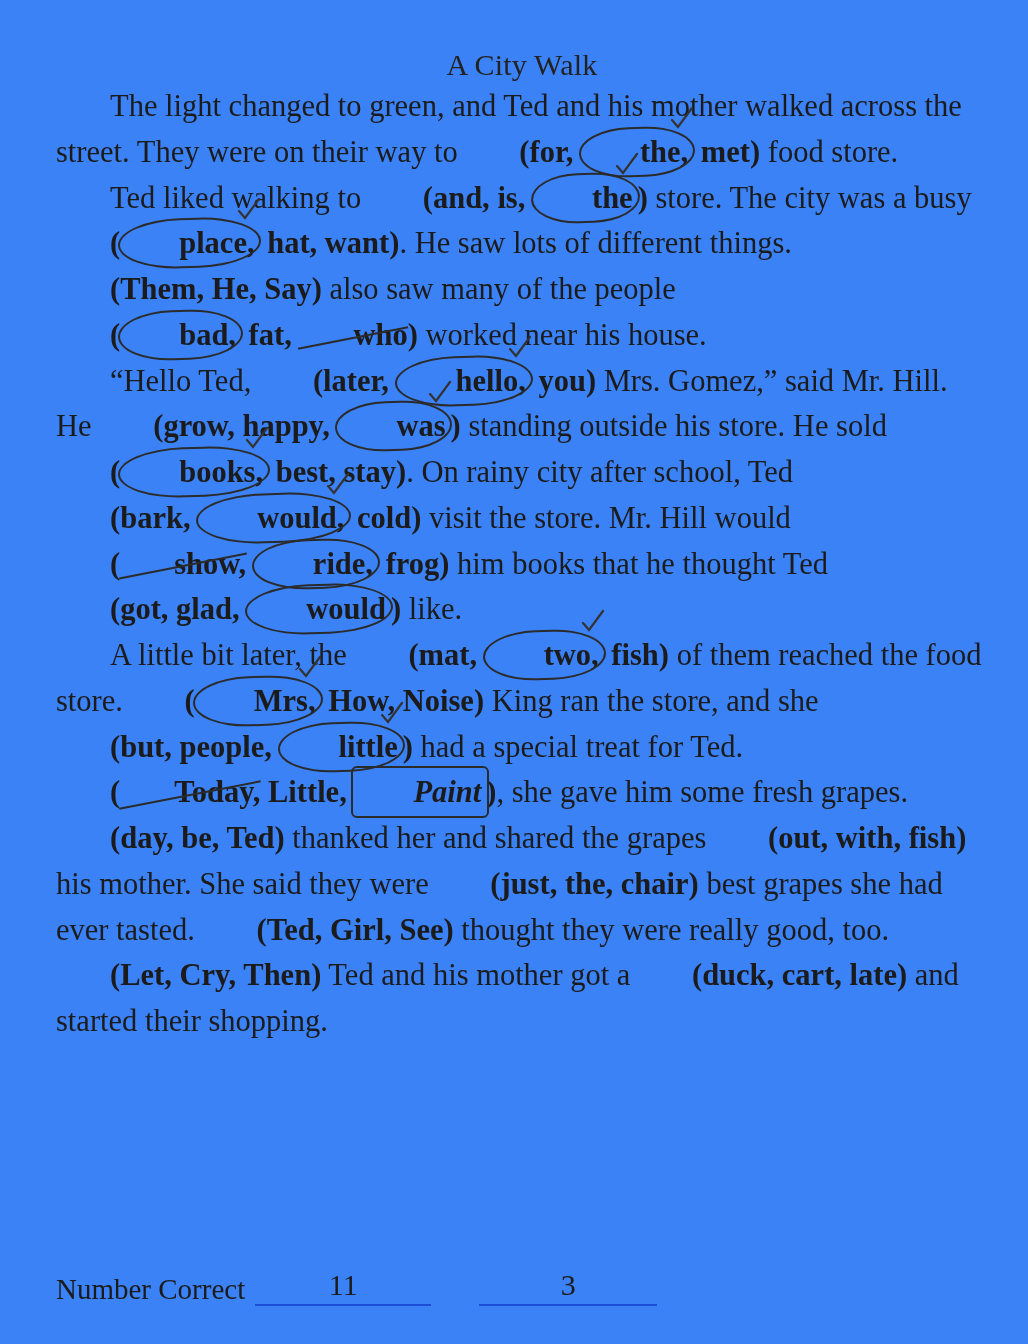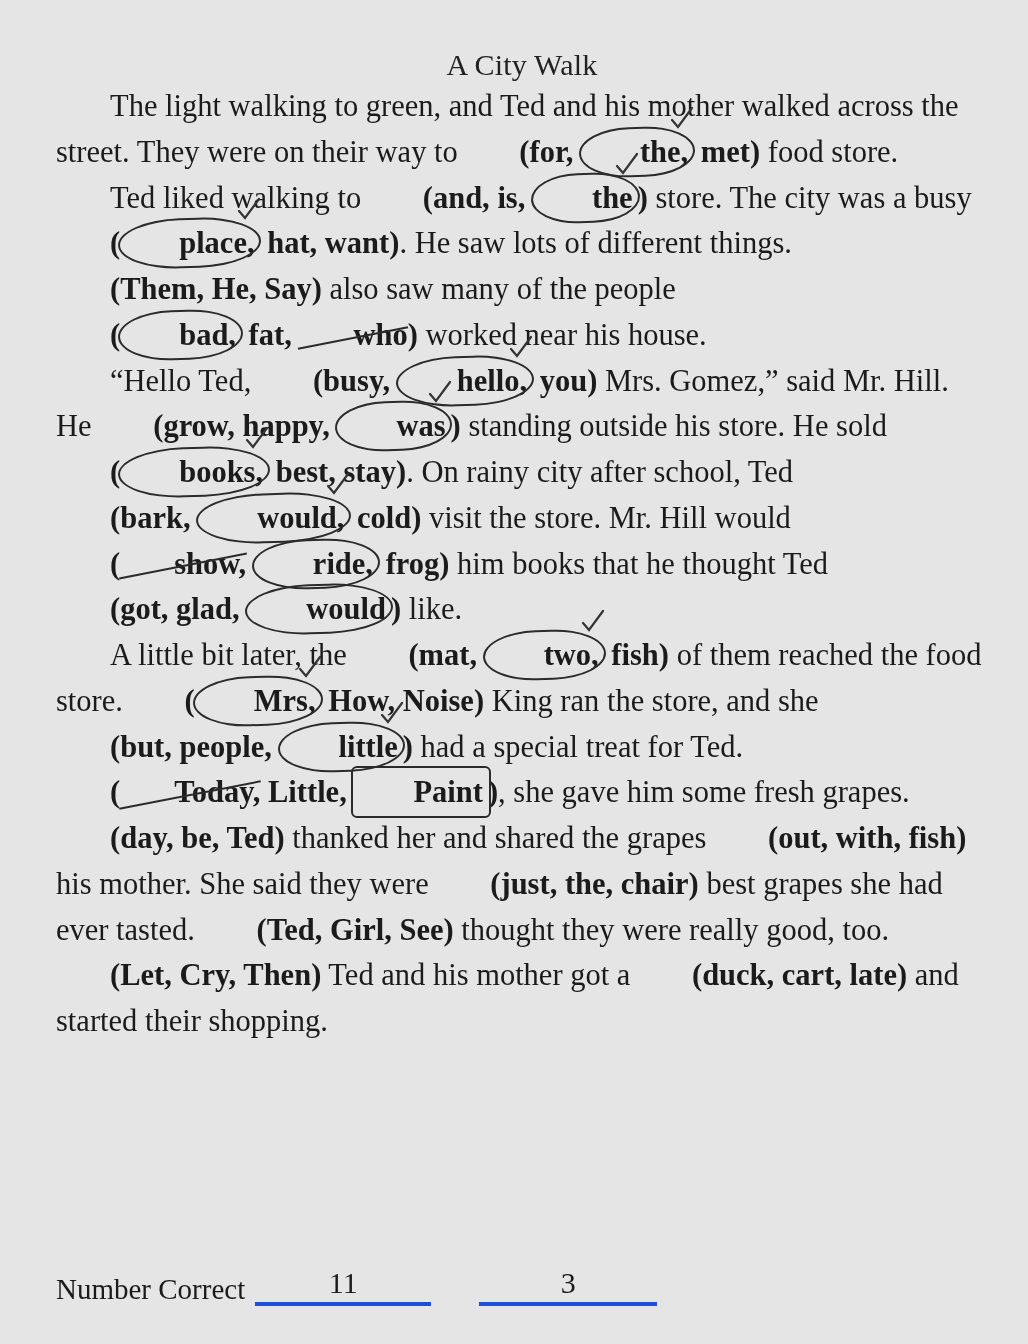--- a/index.html
+++ b/index.html
@@ -14,21 +14,21 @@
     color: #1a1a1a;
     position: relative;
     overflow: hidden;
   }
   .page {
     position: relative;
     width: 1028px;
     height: 1344px;
     box-sizing: border-box;
     padding: 40px 40px 0 56px;
-    background: #e5e5e5;
+    background: #3b82f6;
   }
   .title {
     text-align: center;
     font-size: 30px;
     letter-spacing: 0.2px;
     margin: 8px 0 2px 0;
     color: #222;
   }
   .passage {
     font-size: 30.5px;
@@ -66,20 +66,21 @@
     bottom: -1px;
     border: 2px solid #2b2b2b;
     border-radius: 50% / 58%;
     pointer-events: none;
     transform: rotate(-2deg);
   }
   .boxed {
     position: relative;
     display: inline-block;
     padding: 0 5px;
+    font-style: italic;
   }
   .boxed::after {
     content: "";
     position: absolute;
     left: -3px;
     right: -3px;
     top: -4px;
     bottom: -2px;
     border: 2px solid #2b2b2b;
     border-radius: 6px;
@@ -121,21 +122,21 @@
     align-items: flex-end;
     font-size: 29px;
     color: #1b1b1b;
   }
   .footer .label { white-space: nowrap; }
   .blank {
     position: relative;
     display: inline-block;
     width: 176px;
     margin: 0 10px;
-    border-bottom: 4px solid #1d4ed8;
+    border-bottom: 2px solid #1d4ed8;
     height: 30px;
   }
   .blank .value {
     position: absolute;
     left: 0;
     right: 0;
     bottom: 2px;
     text-align: center;
     font-size: 30px;
     font-family: "Liberation Serif", serif;
@@ -146,41 +147,41 @@
 </head>
 <body>
 
 <div class="page">
 
   <div class="title">A City Walk</div>
 
   <div class="passage">
 
     <p class="para">
-      <span>The light walking to green, and Ted and his mother walked across the street. They were on their way to </span><span class="choice">(<span>for,</span> <span class="circled"><span>the,</span><span class="check">
+      <span>The light changed to green, and Ted and his mother walked across the street. They were on their way to </span><span class="choice">(<span>for,</span> <span class="circled"><span>the,</span><span class="check">
               <svg width="26" height="24" viewBox="0 0 26 24">
                 <path d="M3 14 L9 21 L23 2" stroke="#333" stroke-width="2.2" fill="none" stroke-linecap="round"></path>
               </svg>
             </span></span> <span>met</span>)</span><span> food store.</span>
     </p>
 
     <p class="para">
       <span>Ted liked walking to </span><span class="choice">(<span>and,</span> <span>is,</span> <span class="circled"><span>the</span><span class="check">
               <svg width="26" height="24" viewBox="0 0 26 24">
                 <path d="M3 14 L9 21 L23 2" stroke="#333" stroke-width="2.2" fill="none" stroke-linecap="round"></path>
               </svg>
             </span></span>)</span><span> store. The city was a busy </span><span class="choice">(<span class="circled"><span>place,</span><span class="check">
               <svg width="26" height="24" viewBox="0 0 26 24">
                 <path d="M3 14 L9 21 L23 2" stroke="#333" stroke-width="2.2" fill="none" stroke-linecap="round"></path>
               </svg>
             </span></span> <span>hat,</span> <span>want</span>)</span><span>. He saw lots of different things. </span><span class="choice">(<span>Them,</span> <span>He,</span> <span>Say</span>)</span><span> also saw many of the people </span><span class="choice">(<span class="circled"><span>bad,</span></span> <span>fat,</span> <span class="struck"><span>who</span></span>)</span><span> worked near his house.</span>
     </p>
 
     <p class="para">
-      <span>“Hello Ted, </span><span class="choice">(<span>busy,</span> <span class="circled"><span>hello,</span><span class="check">
+      <span>“Hello Ted, </span><span class="choice">(<span>later,</span> <span class="circled"><span>hello,</span><span class="check">
               <svg width="26" height="24" viewBox="0 0 26 24">
                 <path d="M3 14 L9 21 L23 2" stroke="#333" stroke-width="2.2" fill="none" stroke-linecap="round"></path>
               </svg>
             </span></span> <span>you</span>)</span><span> Mrs. Gomez,” said Mr. Hill. He </span><span class="choice">(<span>grow,</span> <span>happy,</span> <span class="circled"><span>was</span><span class="check">
               <svg width="26" height="24" viewBox="0 0 26 24">
                 <path d="M3 14 L9 21 L23 2" stroke="#333" stroke-width="2.2" fill="none" stroke-linecap="round"></path>
               </svg>
             </span></span>)</span><span> standing outside his store. He sold </span><span class="choice">(<span class="circled"><span>books,</span><span class="check">
               <svg width="26" height="24" viewBox="0 0 26 24">
                 <path d="M3 14 L9 21 L23 2" stroke="#333" stroke-width="2.2" fill="none" stroke-linecap="round"></path>

